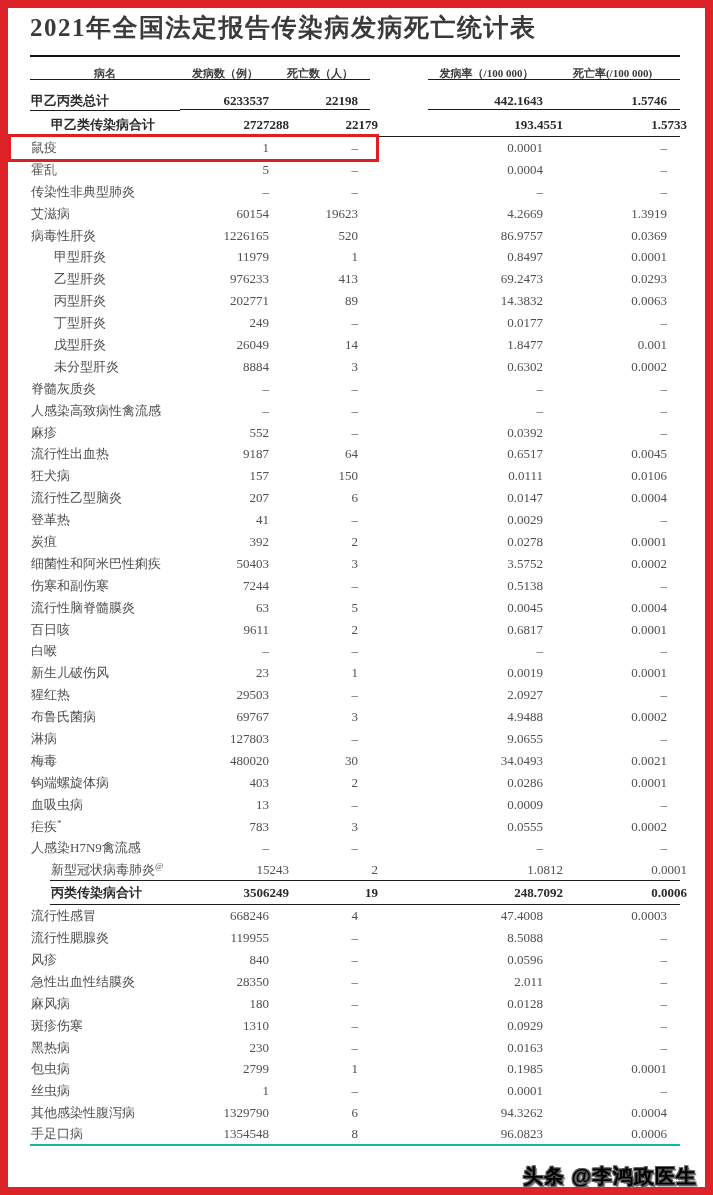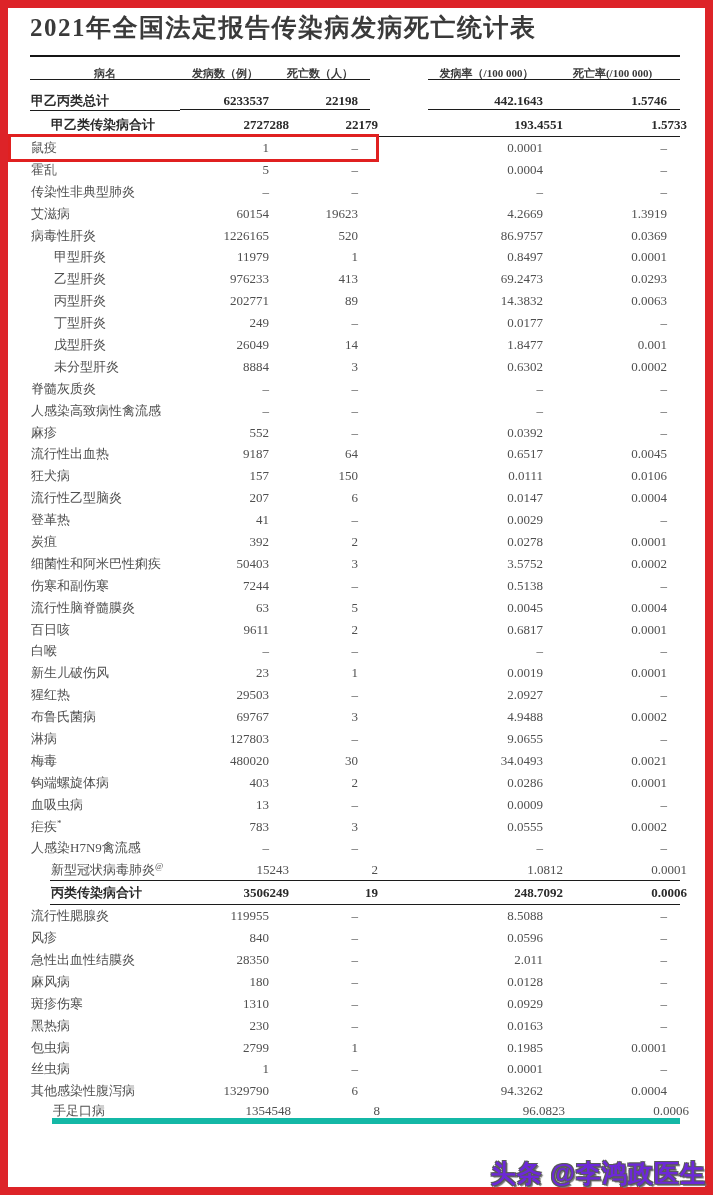--- a/index.html
+++ b/index.html
@@ -38,30 +38,30 @@
   .c.name{text-align:left; padding-left:1px;}
   .c.name.indent{padding-left:24px;}
   .c.num{text-align:right;}
   .c.cases{padding-right:1px;}
   .c.deaths{padding-right:12px;}
   .c.inc{padding-right:2px;}
   .c.mort{padding-right:13px;}
   .row.rule-seg > .c{border-bottom:1.5px solid var(--rule);}
   .row.rule-seg > .spacer{border-bottom:none;}
   .row.rule-full{border-bottom:1.5px solid var(--rule);margin-left:20px;}
-  .row.rule-end{border-bottom:6px solid #14b8a6;margin-left:22px;}
+  .row.rule-end{border-bottom:2px solid #14b8a6;}
   sup{font-size:9px; vertical-align:super; line-height:0;}
   .hl{
     position:absolute; left:8px; top:134px; width:371px; height:28px;
     box-sizing:border-box; border:3px solid var(--hl); z-index:12; pointer-events:none;
   }
   .watermark{
-    position:absolute; right:7px; bottom:5px; z-index:20;
+    position:absolute; right:16px; bottom:5px; z-index:20;
     font-family:"Liberation Sans","DejaVu Sans",sans-serif;
-    font-size:25px; font-weight:bold; color:#6d28d9; letter-spacing:1px; white-space:nowrap;
+    font-size:20px; font-weight:bold; color:#000000; letter-spacing:1px; white-space:nowrap;
     text-shadow:-1px -1px 0 #5a5a5a, 1px -1px 0 #5a5a5a, -1px 1px 0 #5a5a5a,
                  1px 1px 0 #5a5a5a, 2px 2px 1px #777;
   }
 </style>
 </head>
 <body>
 
 <div class="page">
   <div class="frame"></div>
 
@@ -370,20 +370,28 @@
         </div>
         <div class="grid row bold tall2 rule-full">
           <div class="c name">丙类传染病合计</div>
           <div class="c num cases">3506249</div>
           <div class="c num deaths">19</div>
           <div class="c spacer"></div>
           <div class="c num inc">248.7092</div>
           <div class="c num mort">0.0006</div>
         </div>
         <div class="grid row">
+          <div class="c name">流行性感冒</div>
+          <div class="c num cases">668246</div>
+          <div class="c num deaths">4</div>
+          <div class="c spacer"></div>
+          <div class="c num inc">47.4008</div>
+          <div class="c num mort">0.0003</div>
+        </div>
+        <div class="grid row">
           <div class="c name">流行性腮腺炎</div>
           <div class="c num cases">119955</div>
           <div class="c num deaths">–</div>
           <div class="c spacer"></div>
           <div class="c num inc">8.5088</div>
           <div class="c num mort">–</div>
         </div>
         <div class="grid row">
           <div class="c name">风疹</div>
           <div class="c num cases">840</div>

